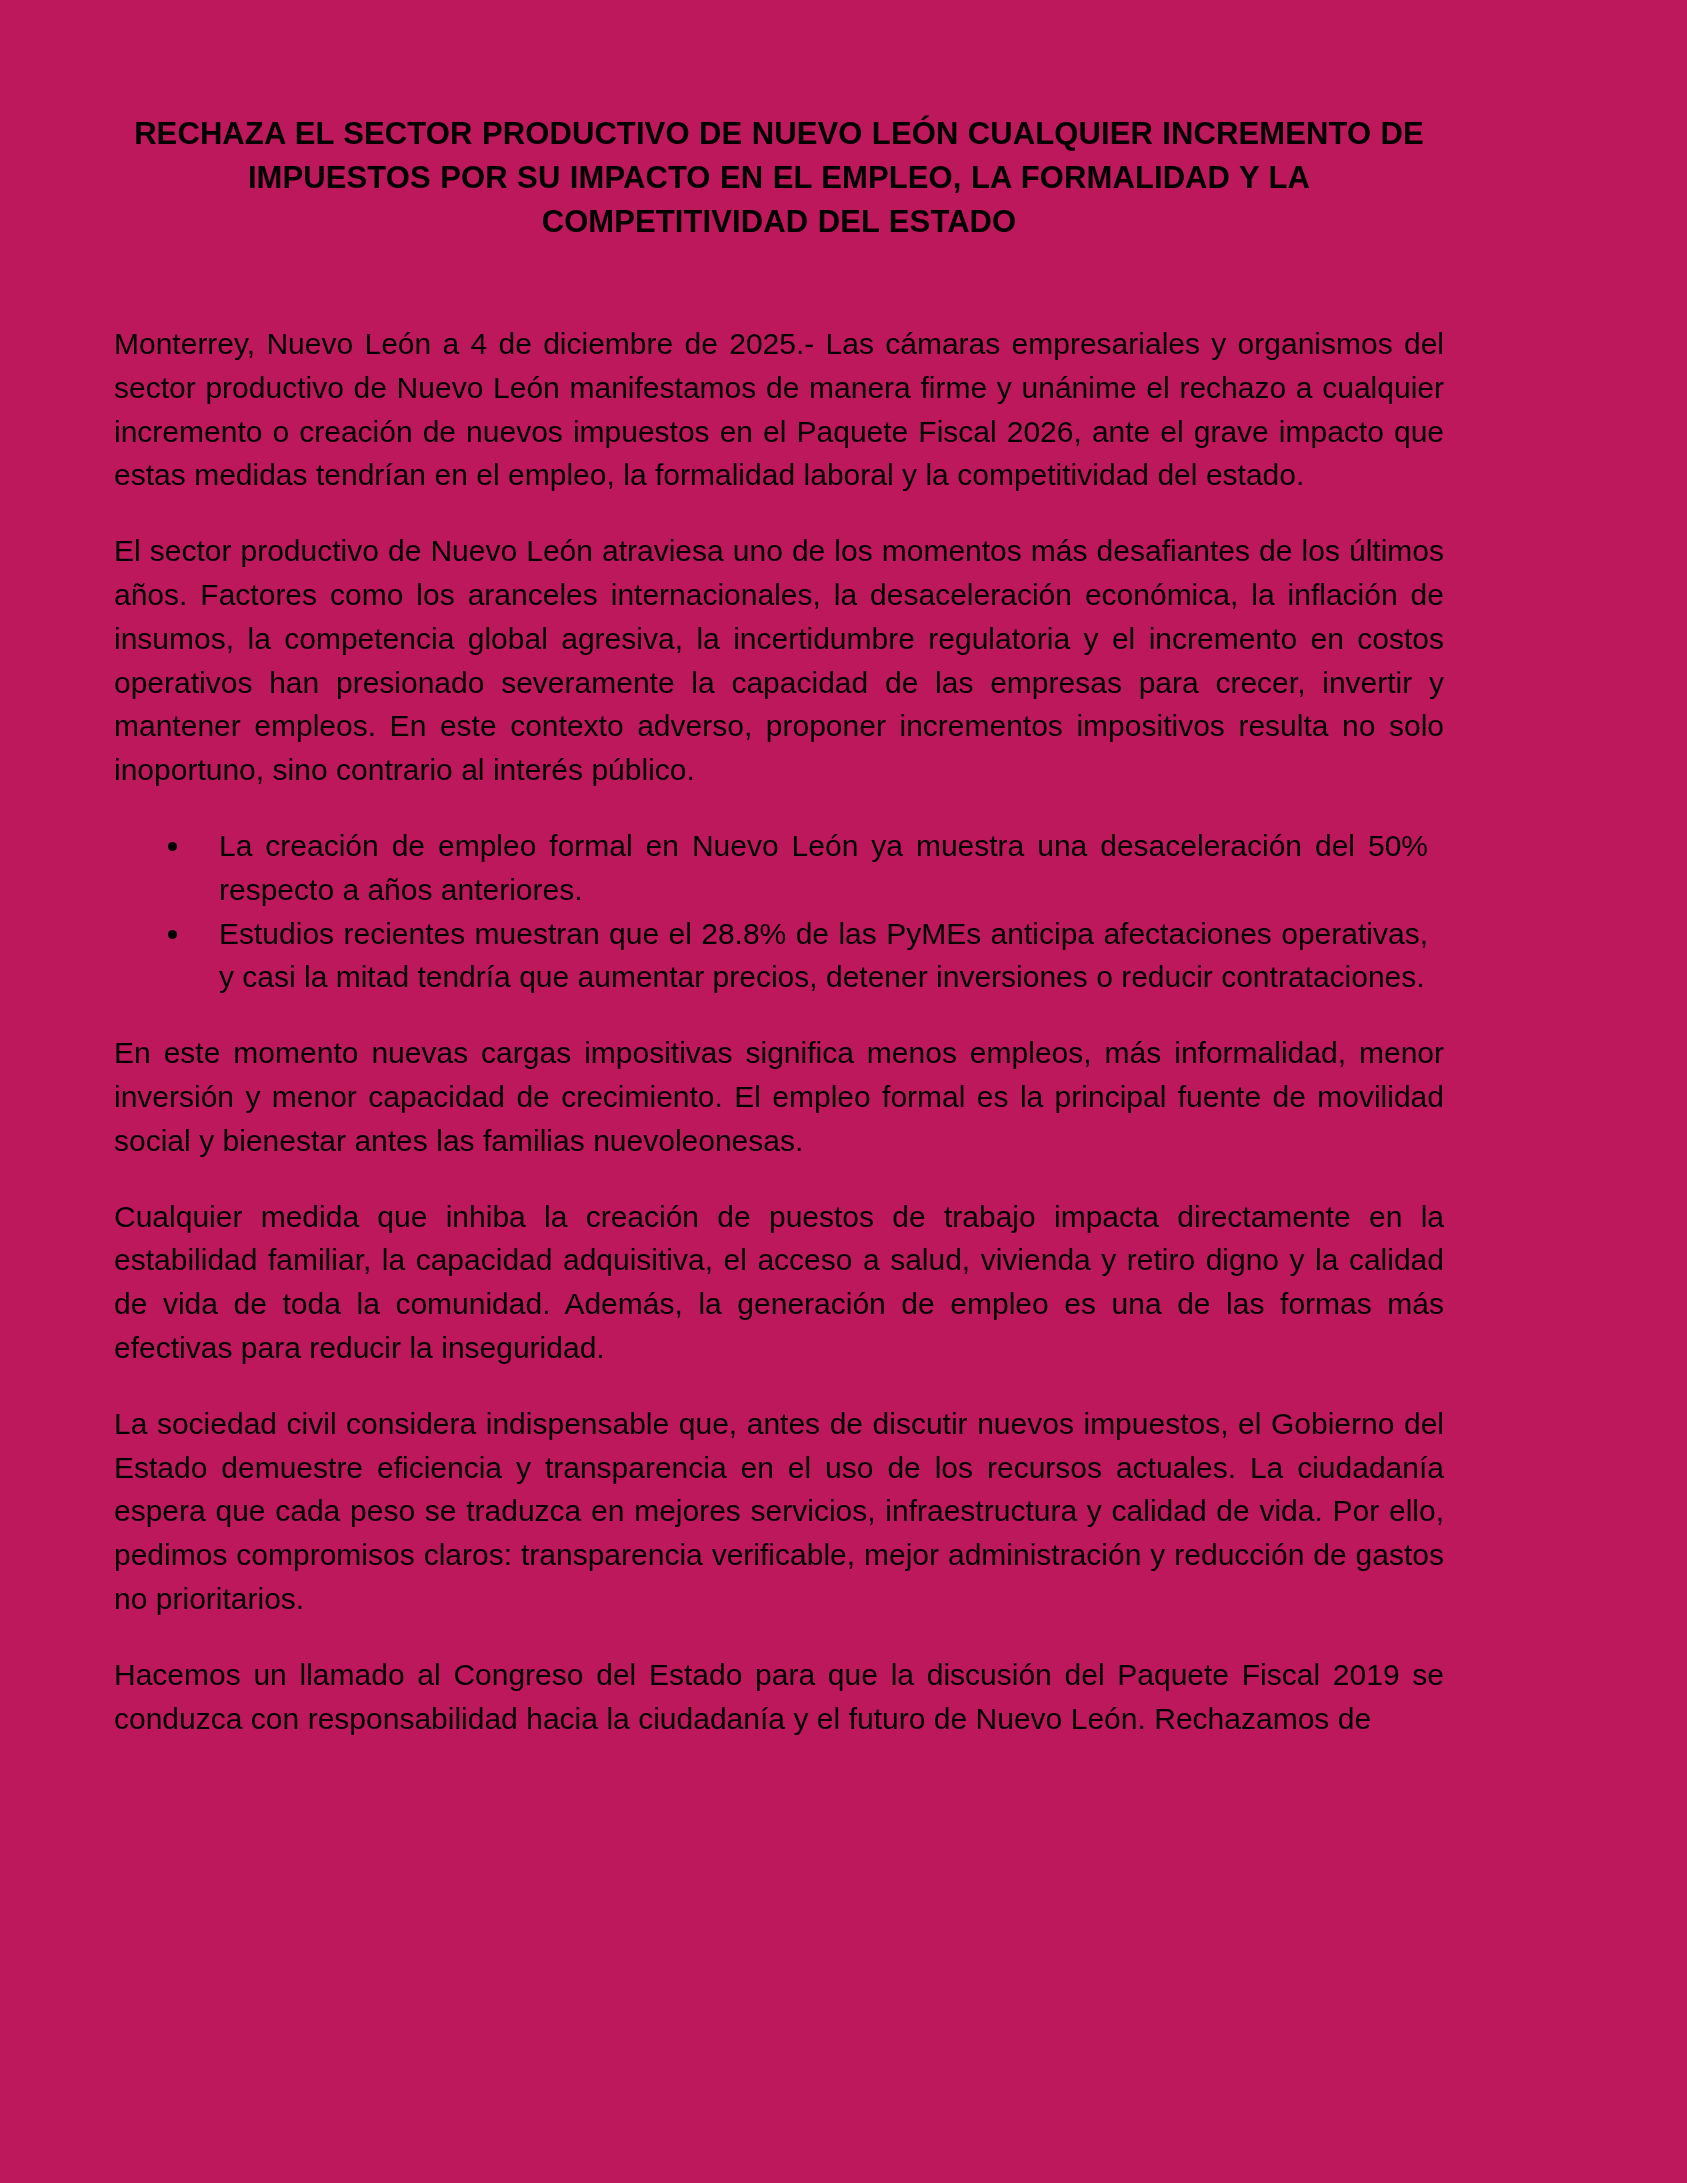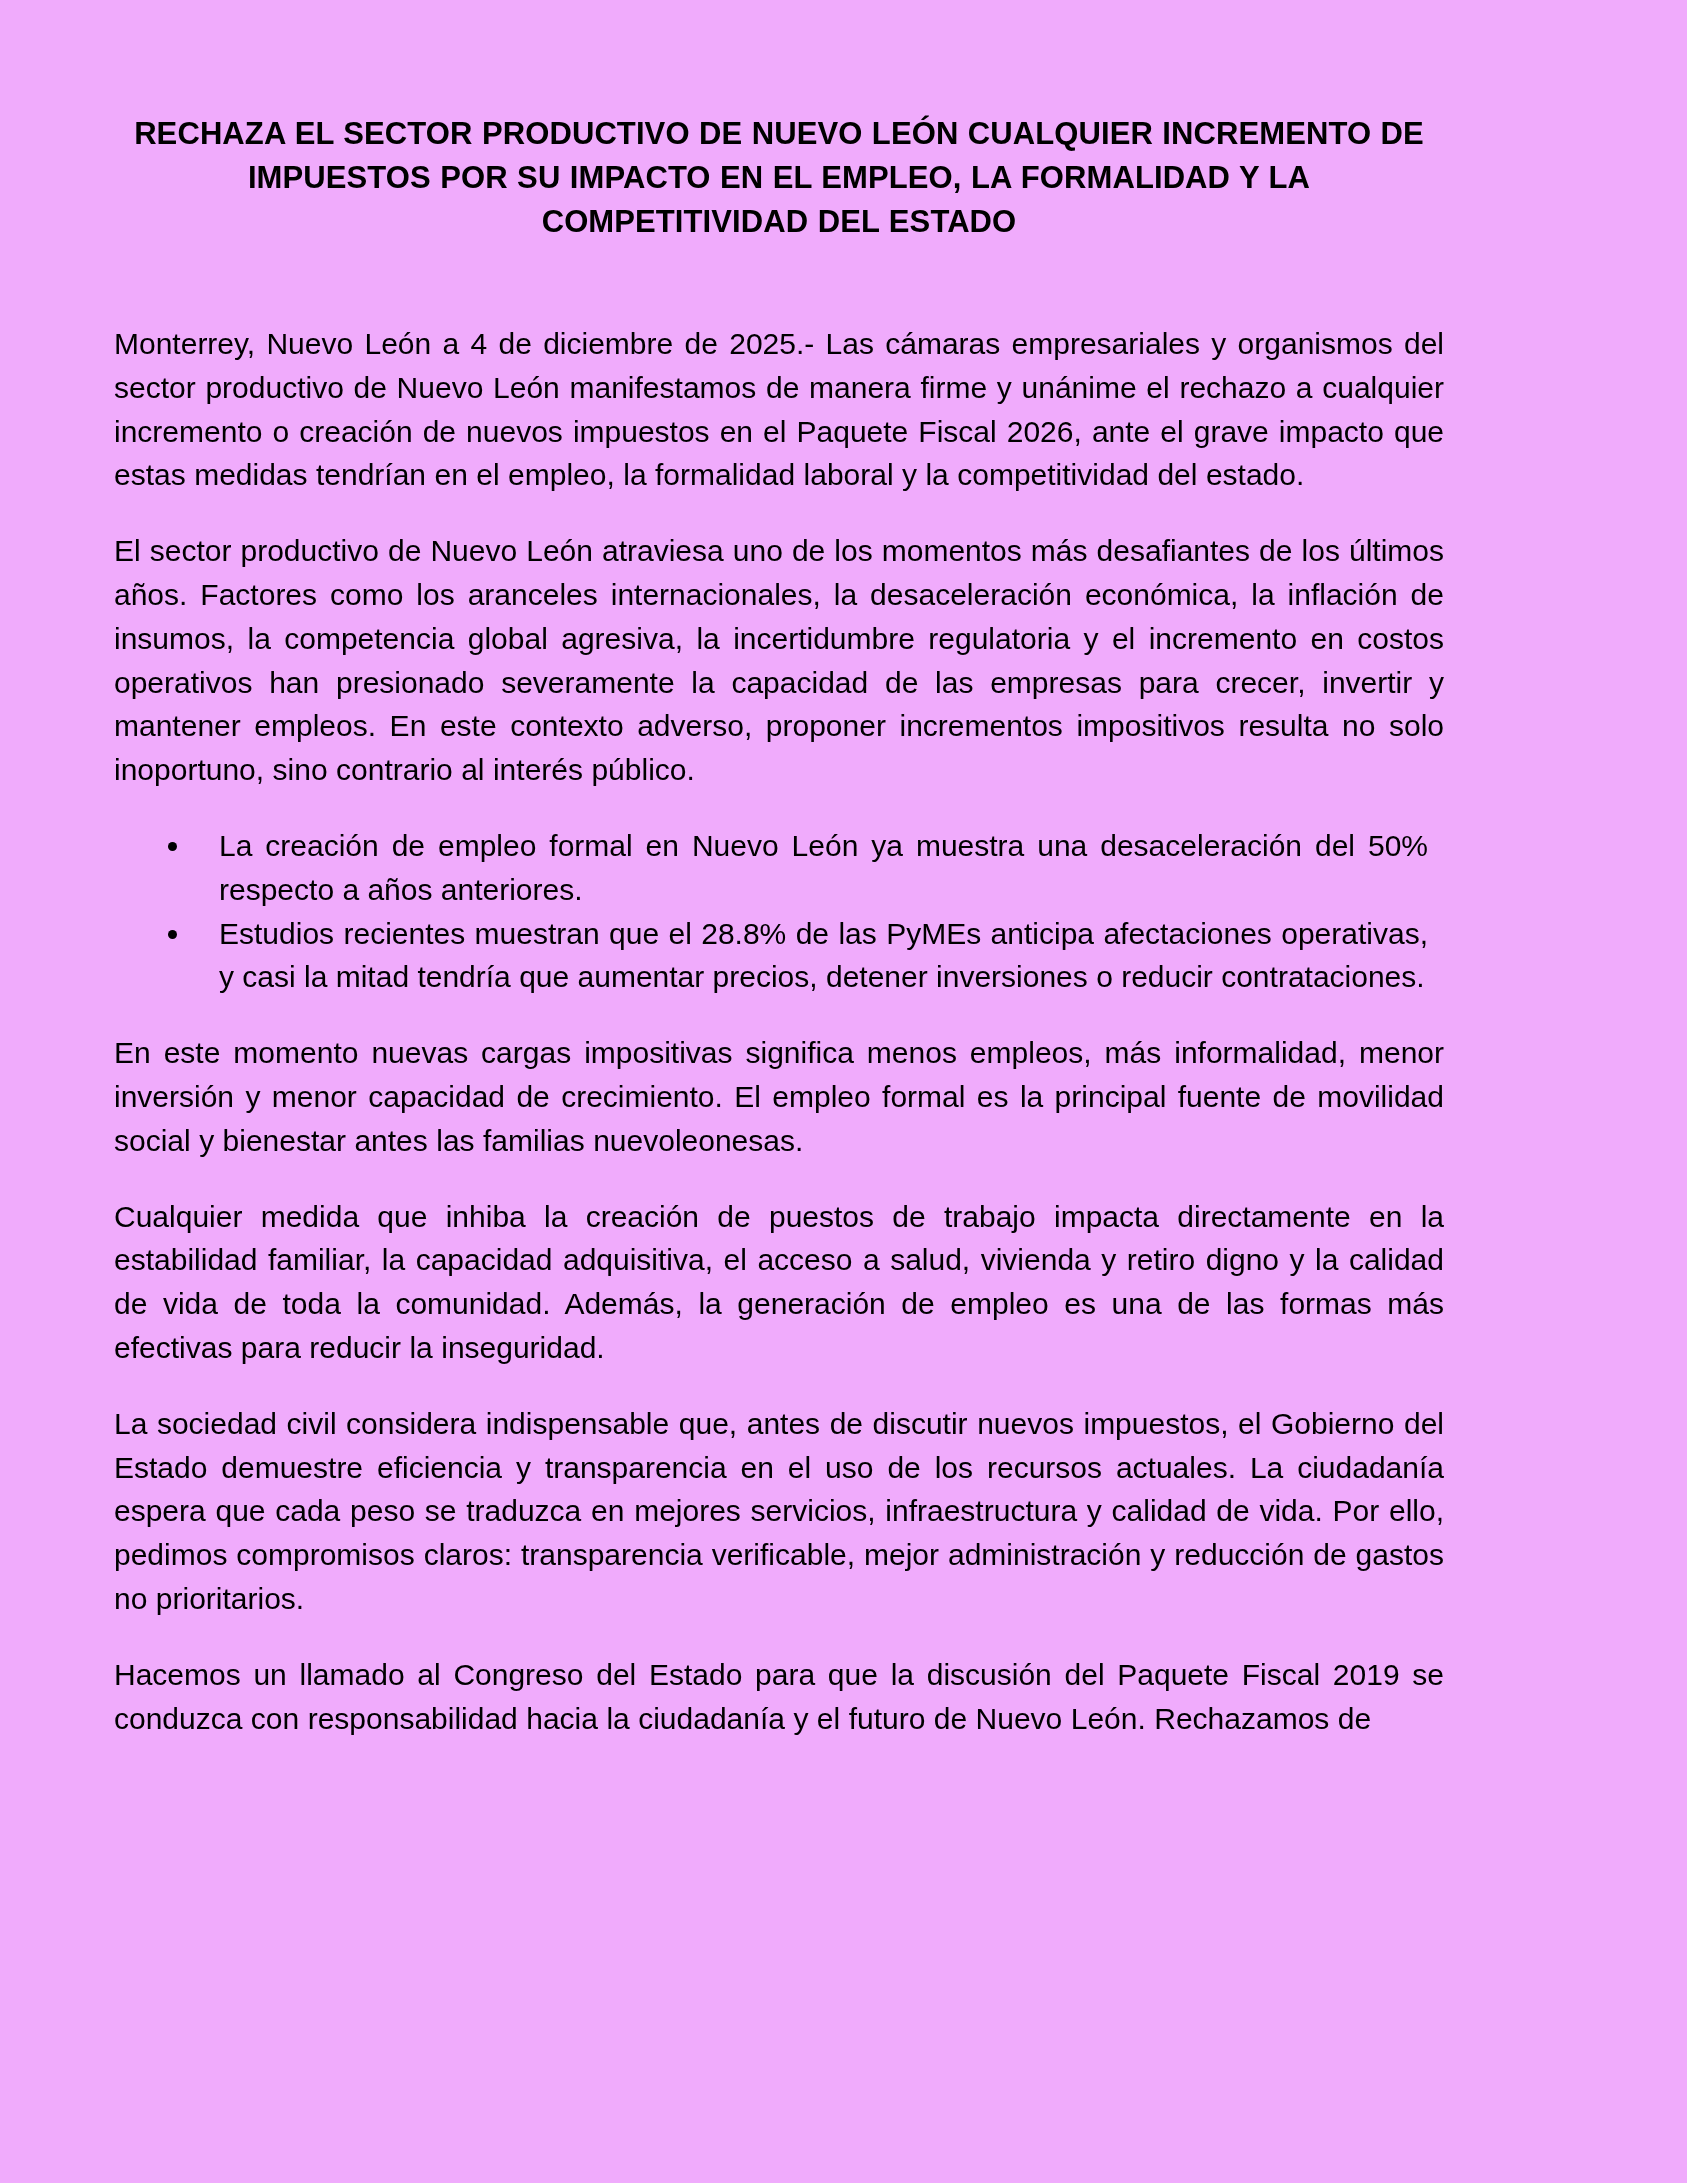--- a/index.html
+++ b/index.html
@@ -5,21 +5,21 @@
 <style>
   html, body {
     margin: 0;
     padding: 0;
     background: #ffffff;
   }
   .page {
     position: relative;
     width: 1687px;
     height: 2183px;
-    background: #f0abfc;
+    background: #be185d;
     box-sizing: border-box;
     padding: 0;
     overflow: hidden;
     font-family: "Liberation Sans", sans-serif;
     color: #000000;
     -webkit-font-smoothing: antialiased;
   }
   .content {
     position: absolute;
     left: 114px;

